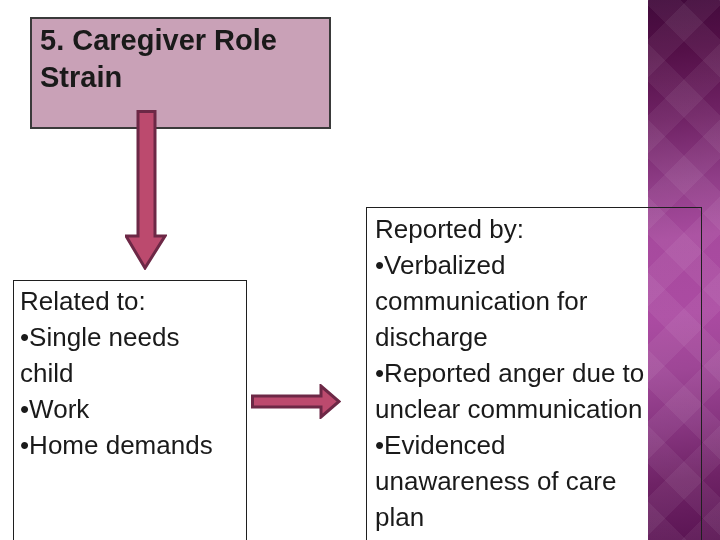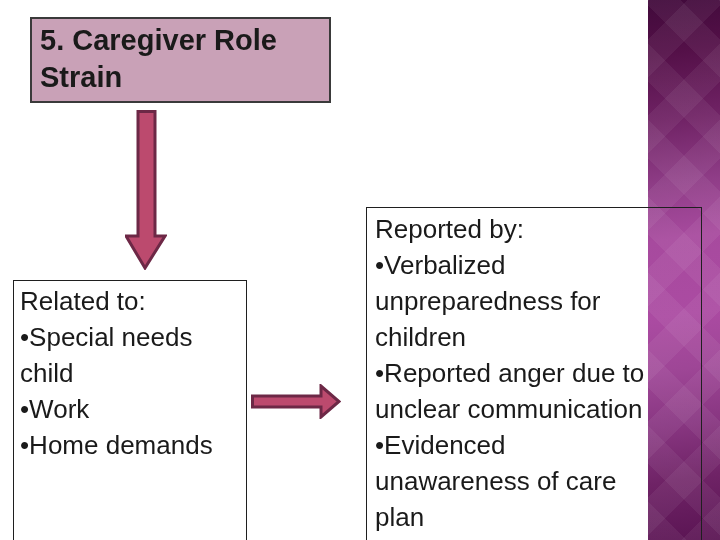--- a/index.html
+++ b/index.html
@@ -29,21 +29,21 @@
     content: "";
     position: absolute; inset: 0;
     background-image:
       repeating-linear-gradient(45deg,  rgba(255,255,255,0.055) 0 27px, rgba(255,255,255,0) 27px 54px),
       repeating-linear-gradient(-45deg, rgba(255,255,255,0.055) 0 27px, rgba(255,255,255,0) 27px 54px);
   }
 
   .title-box {
     position: absolute;
     left: 30px; top: 17px;
-    width: 301px; height: 86px;
+    width: 301px; height: 112px;
     box-sizing: border-box;
     background: #c9a1b7;
     border: 2px solid #3a3a3a;
     padding: 3px 8px;
     font-size: 29px;
     font-weight: bold;
     line-height: 37px;
     z-index: 2;
   }
 
@@ -109,34 +109,34 @@
   </div>
 
   <svg class="arrow-down" width="42" height="160" viewBox="0 0 42 160">
     <polygon class="arrow-shape" points="13,1.5 30,1.5 30,126 40,126 20,158 1,126 13,126"></polygon>
   </svg>
 
 
   <div class="related-box">
     <div>Related to:</div>
     <div>
-        <div class="bullet-line">•Special needs child</div>
+        <div class="bullet-line">•Single needs child</div>
         <div class="bullet-line">•Work</div>
         <div class="bullet-line">•Home demands</div>
       </div>
   </div>
 
   <svg class="arrow-right" width="90" height="35" viewBox="0 0 90 35">
     <polygon class="arrow-shape" points="1.5,12 70,12 70,2 88,17.5 70,33 70,23 1.5,23"></polygon>
   </svg>
 
   <div class="evidenced-box">
     <div class="text-narrow">
       <div>Reported by:</div>
       <div>
-          <div class="bullet-line">•Verbalized unpreparedness for children</div>
+          <div class="bullet-line">•Verbalized communication for discharge</div>
           <div class="bullet-line">•Reported anger due to unclear communication</div>
           <div class="bullet-line">•Evidenced unawareness of care plan</div>
         </div>
     </div>
   </div>
 
 </div>
 
 </body></html>

